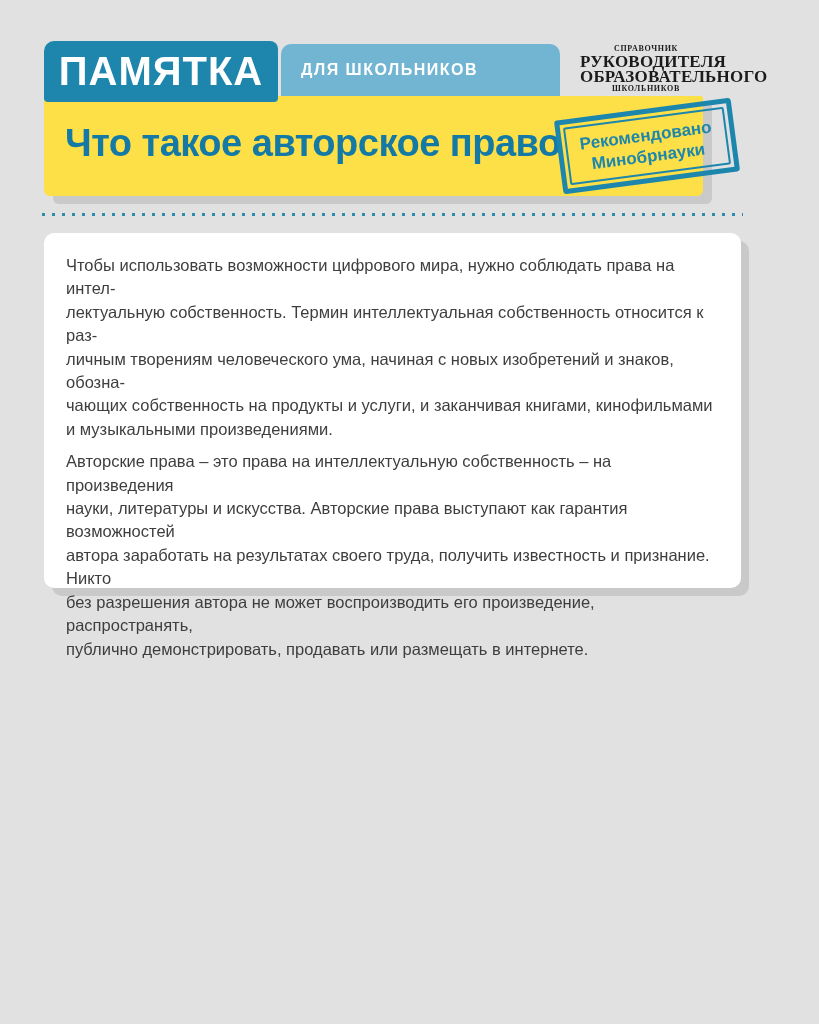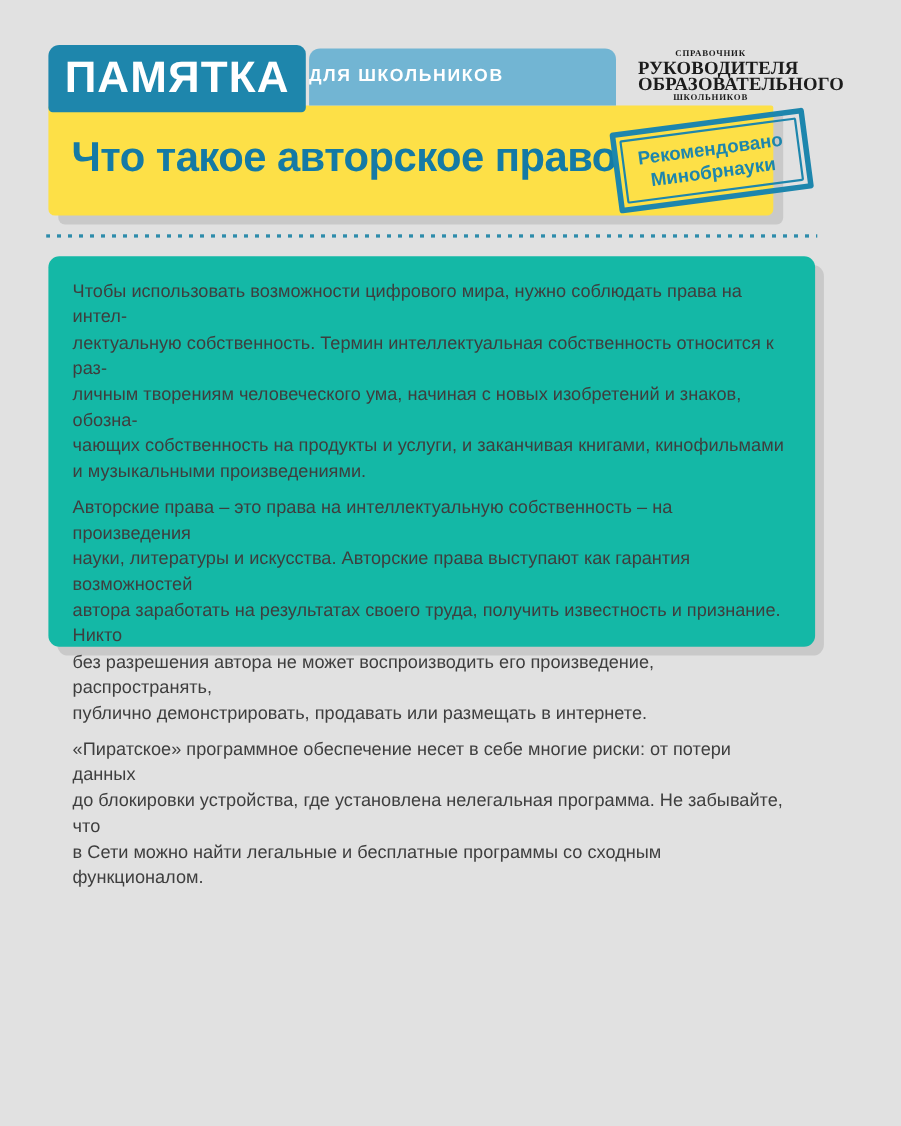--- a/index.html
+++ b/index.html
@@ -13,21 +13,21 @@
   
   .badge-primary {
     position:absolute; left:44px; top:41px; width:234px; height:61px;
     background:var(--teal,#1e86ac); border-radius:10px 8px 4px 4px;
     display:flex; align-items:center; justify-content:center; z-index:3;
     color:#fff; font-weight:bold; font-size:40px; letter-spacing:1px;text-align:right;
   }
   .badge-secondary {
     position:absolute; left:281px; top:44px; width:279px; height:52px;
     background:var(--light-blue,#72b5d3); border-radius:10px 10px 0 0;
-    display:flex; align-items:center; z-index:2;
+    display:flex; align-items:center; padding-left:20px; z-index:2;
     color:#fff; font-weight:bold; font-size:16px; letter-spacing:1.5px;
   }
 
   
   .logo {
     position:absolute; left:580px; top:44px; width:132px; text-align:center;
     font-family:"Liberation Serif","DejaVu Serif",serif; font-weight:bold;
     color:var(--logo-text,#1b1b1b);
   }
   .logo-line-sm { font-size:8px; letter-spacing:.7px; line-height:10px; }
@@ -61,21 +61,21 @@
     position:absolute; left:42px; top:213px; width:701px; height:3px;
     background-image:repeating-linear-gradient(
       to right,
       var(--dots,#2e8cab) 0, var(--dots,#2e8cab) 3px,
       transparent 3px, transparent 10px);
   }
 
   
   .body-card {
     position:absolute; left:44px; top:233px; width:697px; height:355px;
-    background:#14b8a6; border-radius:10px;
+    background:#ffffff; border-radius:10px;
     box-shadow:8px 8px 0 var(--card-shadow,#c9c9c9);
     padding:21px 24px 0 22px;
   }
   .body-card p {
     margin:0 0 9px; font-size:16.5px; line-height:23.4px;
     color:var(--body-text,#3e3e3e); white-space:pre-line;
   }
 </style>
 </head>
 <body>
@@ -114,18 +114,15 @@
     <p>Чтобы использовать возможности цифрового мира, нужно соблюдать права на интел-
 лектуальную собственность. Термин интеллектуальная собственность относится к раз-
 личным творениям человеческого ума, начиная с новых изобретений и знаков, обозна-
 чающих собственность на продукты и услуги, и заканчивая книгами, кинофильмами
 и музыкальными произведениями.</p>
     <p>Авторские права – это права на интеллектуальную собственность – на произведения
 науки, литературы и искусства. Авторские права выступают как гарантия возможностей
 автора заработать на результатах своего труда, получить известность и признание. Никто
 без разрешения автора не может воспроизводить его произведение, распространять,
 публично демонстрировать, продавать или размещать в интернете.</p>
-    <p>«Пиратское» программное обеспечение несет в себе многие риски: от потери данных
-до блокировки устройства, где установлена нелегальная программа. Не забывайте, что
-в Сети можно найти легальные и бесплатные программы со сходным функционалом.</p>
   </section>
 
 </div>
 
 </body></html>

